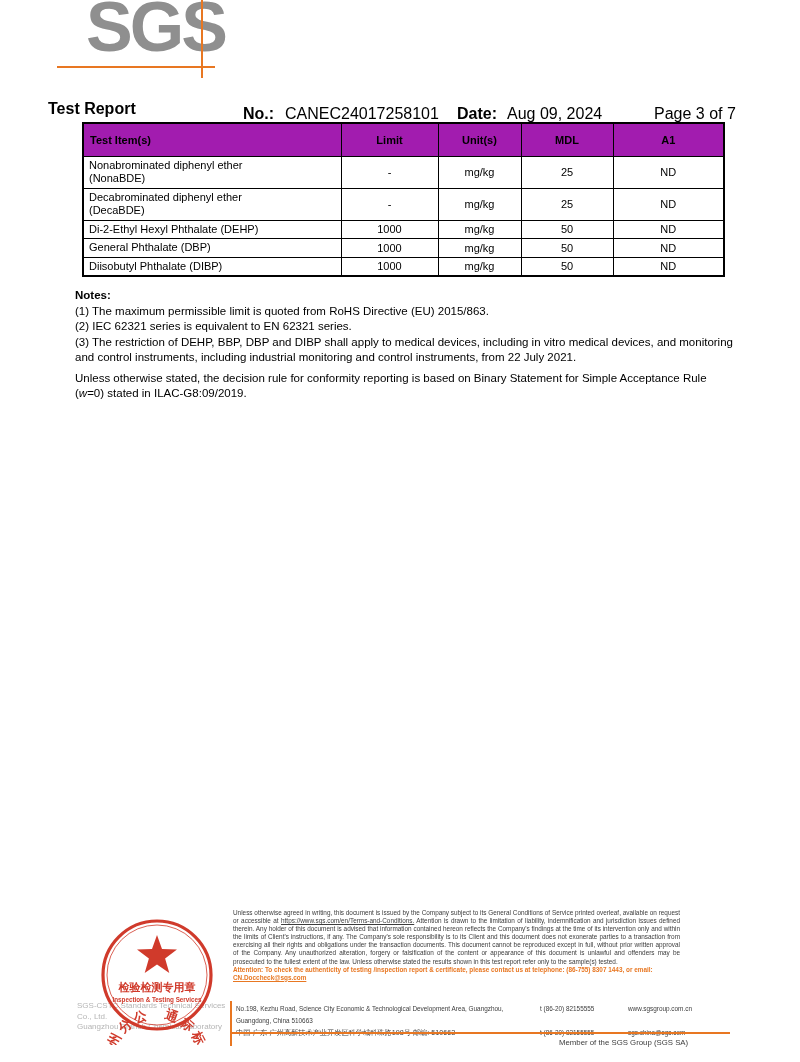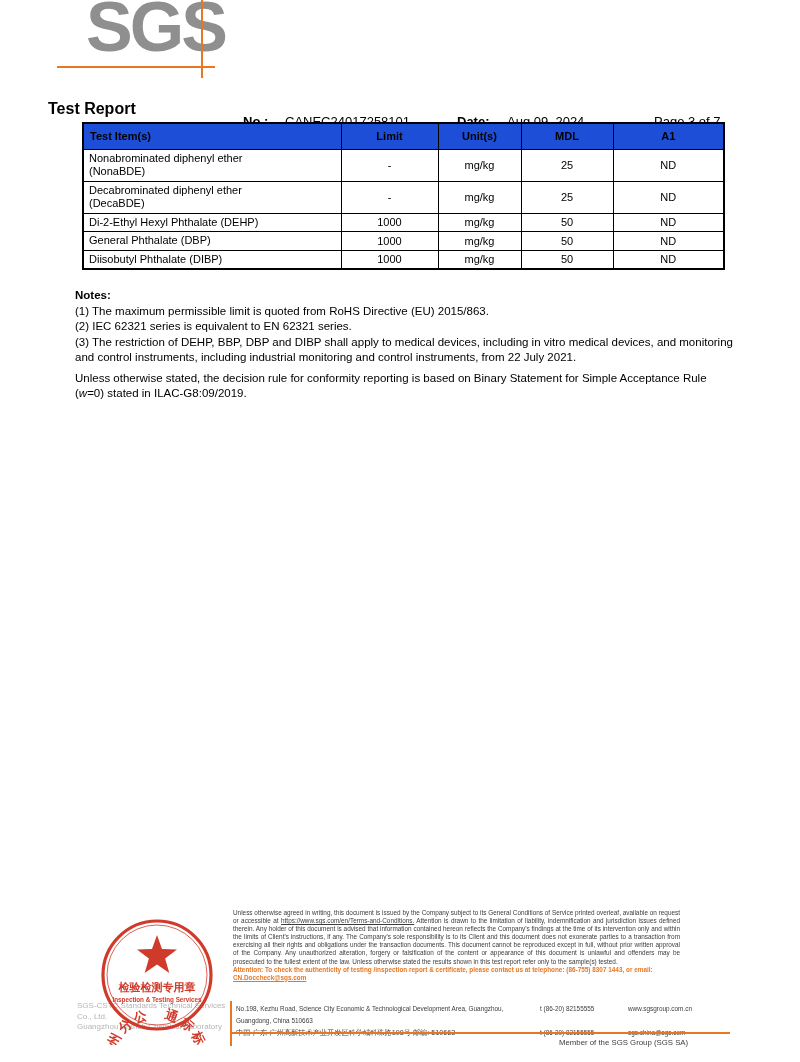--- a/index.html
+++ b/index.html
@@ -7,34 +7,34 @@
   body { font-family:"Liberation Sans", sans-serif; color:#000; }
   .page { position:relative; width:800px; height:1062px; background:#fff; overflow:hidden; margin:0 auto; }
 
   
   .logo-text { position:absolute; left:86px; top:-8px; font-size:70px; font-weight:bold;
                color:#8f8f8f; letter-spacing:-3px; line-height:70px; }
   .crop-h { position:absolute; left:57px; top:66px; width:158px; height:2px; background:#e87722; }
   .crop-v { position:absolute; left:201px; top:0px; width:2px; height:78px; background:#e87722; }
 
   .report-title { position:absolute; left:48px; top:100px; font-size:16px; font-weight:bold; }
-  .meta { position:absolute; top:114px; font-size:13px; }
+  .meta { position:absolute; top:105px; font-size:16px; }
   .meta.b { font-weight:bold; }
   .m-no-label   { left:243px; }
   .m-no-value   { left:285px;text-align:center; }
   .m-date-label { left:457px; }
   .m-date-value { left:507px; }
   .m-page       { left:654px; }
 
   
   table.results { position:absolute; left:82px; top:122px; width:641px;
                   border-collapse:collapse; table-layout:fixed; font-size:11px; }
   table.results th, table.results td { border:1px solid #000; vertical-align:middle; }
   table.results { border:2px solid #000; }
-  table.results thead th { background:#1d4ed8; font-weight:bold; height:26px; text-align:center; }
+  table.results thead th { background:#a21caf; font-weight:bold; height:33px; text-align:center; }
   table.results thead th.c-item { text-align:left; padding-left:6px; }
   td.c-item { text-align:left; padding:2px 5px; white-space:pre-line; line-height:13.5px; }
   td.c-mid  { text-align:center; }
   tr.tall td { height:31px; }
   tr.short td { height:16px; }
 
   
   .notes { position:absolute; left:75px; top:288px; width:660px; font-size:11.5px; line-height:15.5px; }
   .notes .heading { font-weight:bold; }
   .decision { margin-top:5px; }

